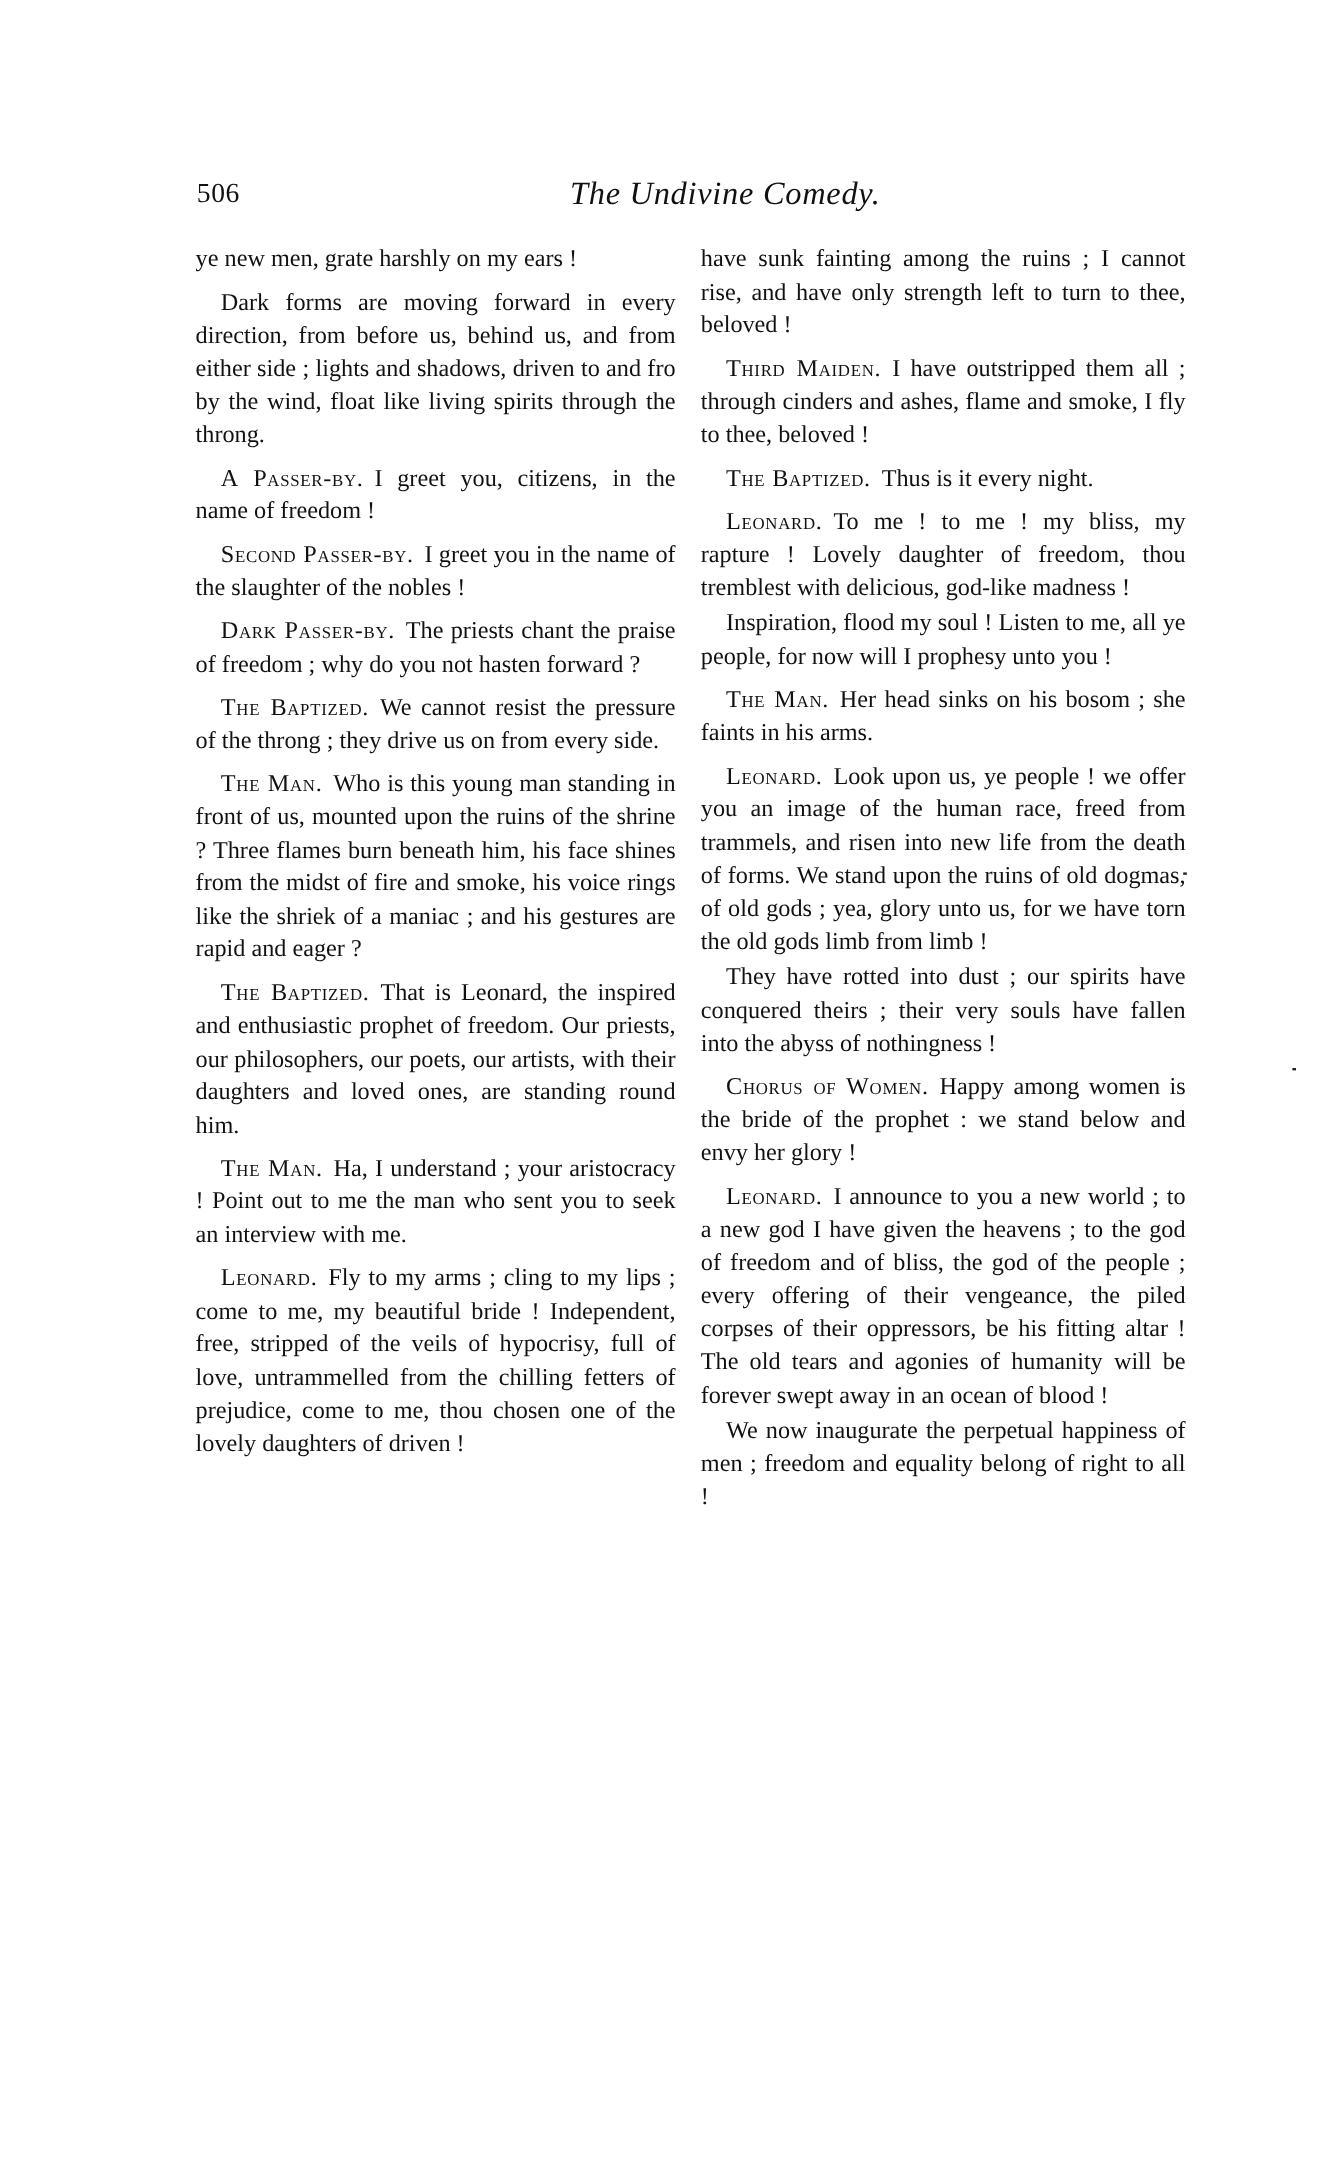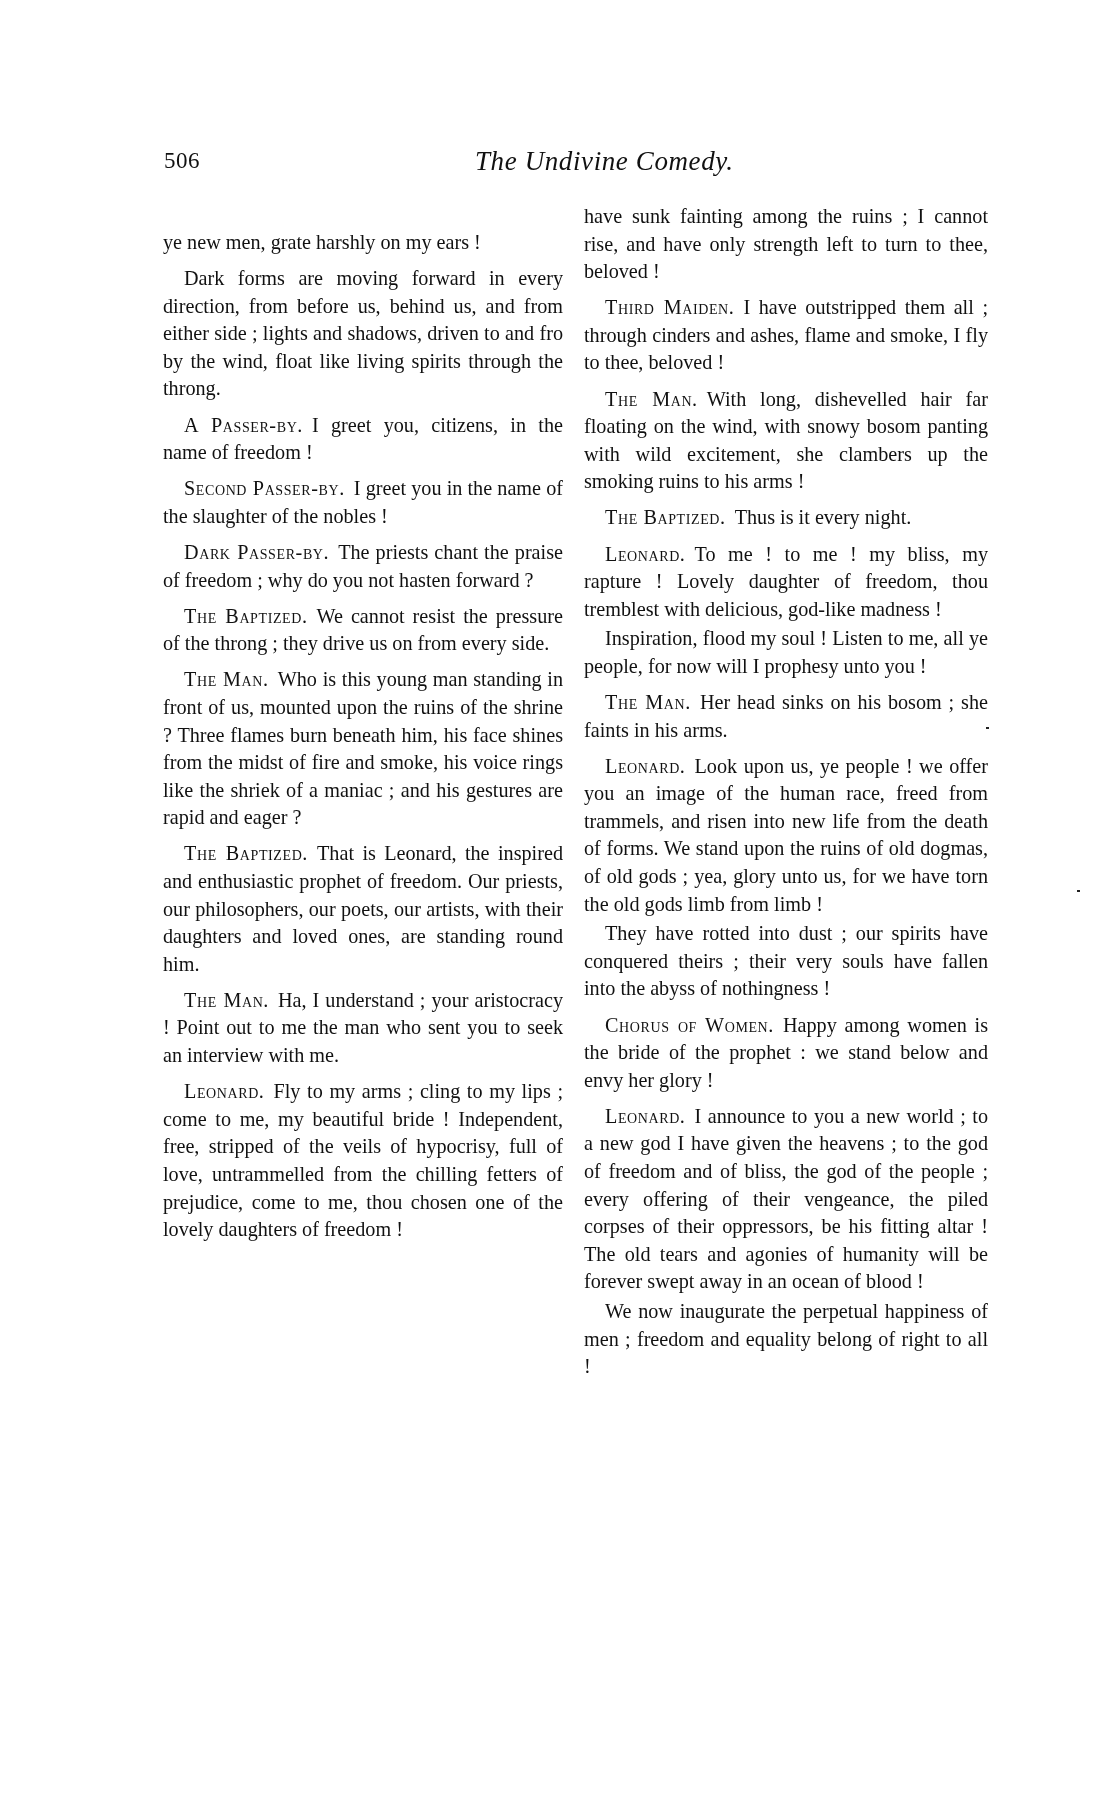--- a/index.html
+++ b/index.html
@@ -4,21 +4,21 @@
 <style>
   html, body { margin: 0; padding: 0; background: #ffffff; }
   body { width: 1120px; height: 1800px; position: relative; overflow: hidden;
          font-family: "Liberation Serif", "DejaVu Serif", serif; color: #111; }
   .page { position: absolute; left: 0; top: 0; width: 1120px; height: 1572px; }
   .running-head { position: absolute; top: 146px; left: 164px; width: 824px; height: 32px; }
   .page-number { position: absolute; left: 0; top: 2px; font-size: 23px; letter-spacing: 0.5px; }
   .running-title { position: absolute; left: 273px; top: 0; font-size: 27px; font-style: italic; letter-spacing: 0.6px; margin-left: 38px; }
   .col { position: absolute; top: 203px; width: 400px; font-size: 20.2px; line-height: 27.6px;
          text-align: justify; hyphens: none; }
-  .col-left { left: 163px; margin-top: 26px; }
+  .col-left { left: 163px; }
   .col-right { left: 584px; width: 404px; }
   .para { margin: 0 0 8.5px 0; text-indent: 21px; }
   .para.cont { text-indent: 0; }
   .para.tight { margin-bottom: 2px; }
   .speaker { font-variant: small-caps; letter-spacing: 0.6px; margin-right: 9px; }
   .speck { position: absolute; width: 3px; height: 2px; background: #222; }
 </style>
 </head>
 <body>
 
@@ -31,26 +31,25 @@
   <div class="col col-left" id="col-left">
       <p class="para cont"><span>ye new men, grate harshly on my ears !</span></p>
       <p class="para"><span>Dark forms are moving forward in every direction, from before us, behind us, and from either side ; lights and shadows, driven to and fro by the wind, float like living spirits through the throng.</span></p>
       <p class="para"><span class="speaker">A Passer-by.</span><span>I greet you, citizens, in the name of freedom !</span></p>
       <p class="para"><span class="speaker">Second Passer-by.</span><span>I greet you in the name of the slaughter of the nobles !</span></p>
       <p class="para"><span class="speaker">Dark Passer-by.</span><span>The priests chant the praise of freedom ; why do you not hasten forward ?</span></p>
       <p class="para"><span class="speaker">The Baptized.</span><span>We cannot resist the pressure of the throng ; they drive us on from every side.</span></p>
       <p class="para"><span class="speaker">The Man.</span><span>Who is this young man standing in front of us, mounted upon the ruins of the shrine ? Three flames burn beneath him, his face shines from the midst of fire and smoke, his voice rings like the shriek of a maniac ; and his gestures are rapid and eager ?</span></p>
       <p class="para"><span class="speaker">The Baptized.</span><span>That is Leonard, the inspired and enthusiastic prophet of freedom. Our priests, our philosophers, our poets, our artists, with their daughters and loved ones, are standing round him.</span></p>
       <p class="para"><span class="speaker">The Man.</span><span>Ha, I understand ; your aristocracy ! Point out to me the man who sent you to seek an interview with me.</span></p>
-      <p class="para"><span class="speaker">Leonard.</span><span>Fly to my arms ; cling to my lips ; come to me, my beautiful bride ! Independent, free, stripped of the veils of hypocrisy, full of love, untrammelled from the chilling fetters of prejudice, come to me, thou chosen one of the lovely daughters of freedom !</span></p>
+      <p class="para"><span class="speaker">Leonard.</span><span>Fly to my arms ; cling to my lips ; come to me, my beautiful bride ! Independent, free, stripped of the veils of hypocrisy, full of love, untrammelled from the chilling fetters of prejudice, come to me, thou chosen one of the lovely daughters of driven !</span></p>
     </div>
   <div class="col col-right" id="col-right">
       <p class="para cont"><span>have sunk fainting among the ruins ; I cannot rise, and have only strength left to turn to thee, beloved !</span></p>
       <p class="para"><span class="speaker">Third Maiden.</span><span>I have outstripped them all ; through cinders and ashes, flame and smoke, I fly to thee, beloved !</span></p>
-      <p class="para"><span class="speaker">The Man.</span><span>With long, dishevelled hair far floating on the wind, with snowy bosom panting with wild excitement, she clambers up the smoking ruins to his arms !</span></p>
       <p class="para"><span class="speaker">The Baptized.</span><span>Thus is it every night.</span></p>
       <p class="para tight"><span class="speaker">Leonard.</span><span>To me ! to me ! my bliss, my rapture ! Lovely daughter of freedom, thou tremblest with delicious, god-like madness !</span></p>
       <p class="para"><span>Inspiration, flood my soul ! Listen to me, all ye people, for now will I prophesy unto you !</span></p>
       <p class="para"><span class="speaker">The Man.</span><span>Her head sinks on his bosom ; she faints in his arms.</span></p>
       <p class="para tight"><span class="speaker">Leonard.</span><span>Look upon us, ye people ! we offer you an image of the human race, freed from trammels, and risen into new life from the death of forms. We stand upon the ruins of old dogmas, of old gods ; yea, glory unto us, for we have torn the old gods limb from limb !</span></p>
       <p class="para"><span>They have rotted into dust ; our spirits have conquered theirs ; their very souls have fallen into the abyss of nothingness !</span></p>
       <p class="para"><span class="speaker">Chorus of Women.</span><span>Happy among women is the bride of the prophet : we stand below and envy her glory !</span></p>
       <p class="para tight"><span class="speaker">Leonard.</span><span>I announce to you a new world ; to a new god I have given the heavens ; to the god of freedom and of bliss, the god of the people ; every offering of their vengeance, the piled corpses of their oppressors, be his fitting altar ! The old tears and agonies of humanity will be forever swept away in an ocean of blood !</span></p>
       <p class="para"><span>We now inaugurate the perpetual happiness of men ; freedom and equality belong of right to all !</span></p>
     </div>

